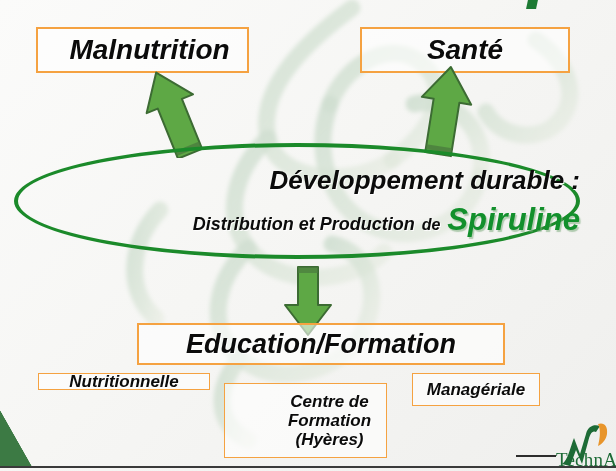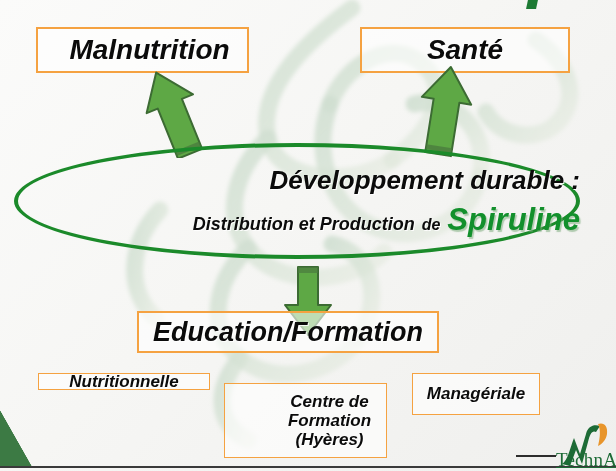--- a/index.html
+++ b/index.html
@@ -63,24 +63,24 @@
     color: #0b0b0b;
     font-weight: bold;
     font-style: italic;
     line-height: 1.12;
     text-shadow: 1px 1px 0 rgba(255,255,255,0.85);
   }
   .obox.thin { border-width: 1.5px; }
 
   #box-malnutrition { left: 36px;  top: 27px;  width: 213px; height: 46px; font-size: 28px; padding-left: 14px; }
   #box-sante        { left: 360px; top: 27px;  width: 210px; height: 46px; font-size: 28px; }
-  #box-education    { left: 137px; top: 311px; width: 302px; height: 42px; font-size: 27px; }
+  #box-education    { left: 137px; top: 323px; width: 368px; height: 42px; font-size: 27px; }
   #box-nutritionnelle { left: 38px;  top: 373px; width: 172px; height: 17px; font-size: 17px; }
   #box-centre       { left: 224px; top: 383px; width: 163px; height: 75px; font-size: 17px; flex-direction: column; padding-left: 48px; }
-  #box-manageriale  { left: 412px; top: 373px; width: 128px; height: 42px; font-size: 17px; }
+  #box-manageriale  { left: 412px; top: 373px; width: 128px; height: 33px; font-size: 17px; }
 
   
   #ellipse {
     position: absolute;
     left: 14px;
     top: 143px;
     width: 566px;
     height: 116px;
     border: 4px solid #1b8a2a;
     border-radius: 50%;
@@ -152,21 +152,20 @@
   }
   #logo-text {
     position: absolute;
     left: 556px;
     top: 449px;
     font-family: "Liberation Serif", serif;
     font-size: 19px;
     color: #1d6b36;
     letter-spacing: 0.2px;
     white-space: nowrap;
-    text-decoration: underline;
   }
   #logo-rule {
     position: absolute;
     left: 516px;
     top: 455px;
     width: 40px;
     height: 2px;
     background: #2c2c2c;
   }
 </style>

